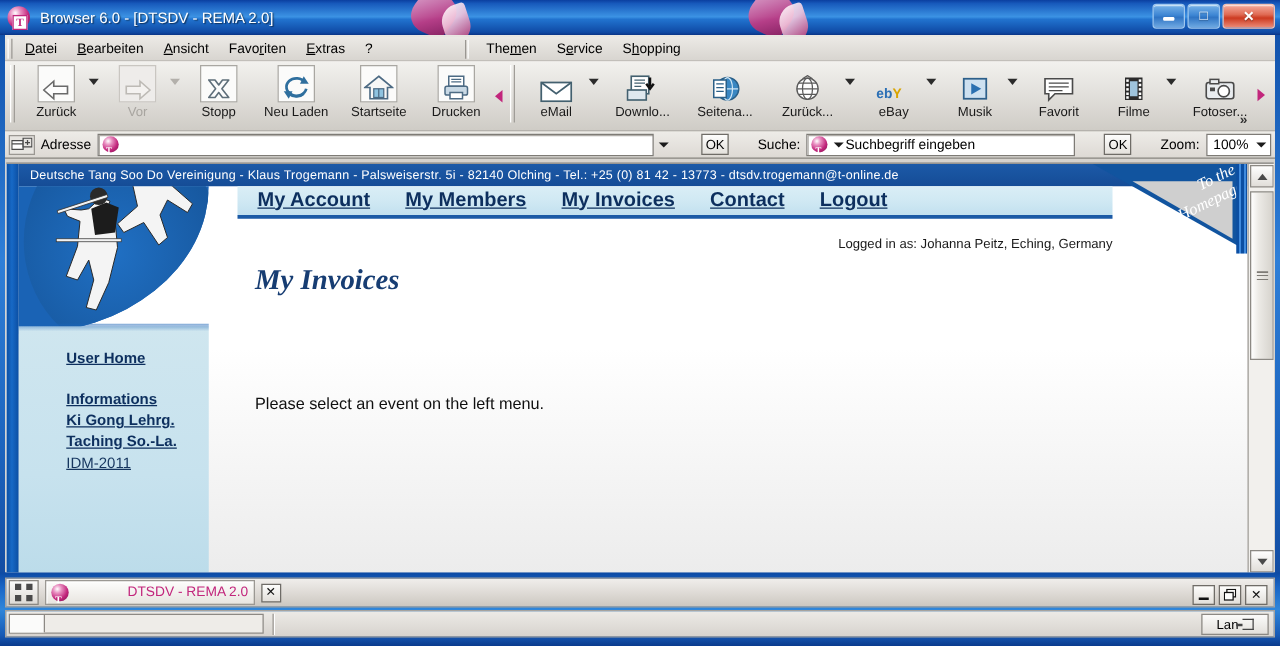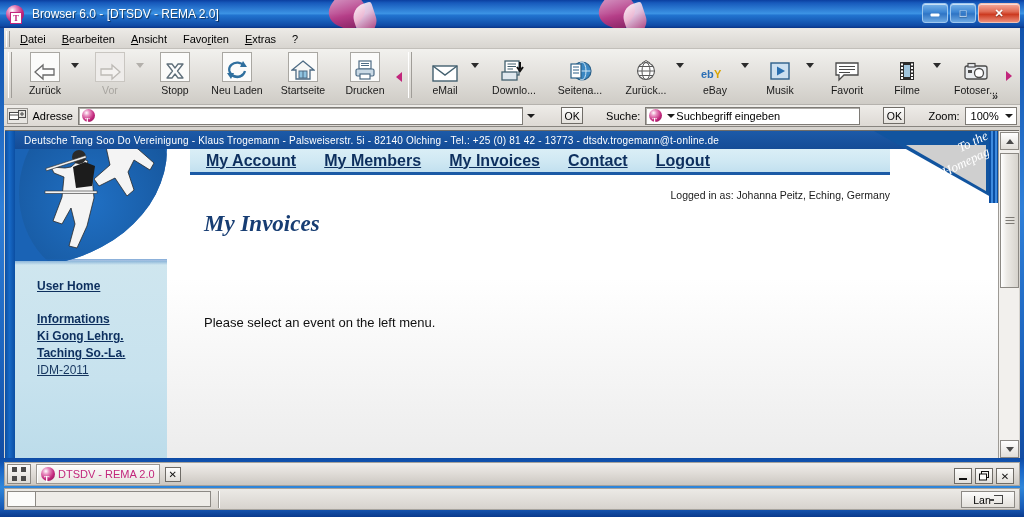--- a/index.html
+++ b/index.html
@@ -241,21 +241,21 @@
     position: absolute; left: 10px; top: 130px; width: 152px; height: 198px;
     background: linear-gradient(to bottom,#cfe6ef 0%,#c7e2ee 60%,#bcdcea 100%);
     padding: 18px 0 0 22px;
   }
   #sidebar::before{
     content:""; position:absolute; left:0; top:-2px; width:152px; height:6px;
     background: linear-gradient(to bottom, rgba(26,99,181,.55), rgba(26,99,181,0));
   }
   .side-link {
     display: block; font-size: 12px; font-weight: bold; color: #0d2f5e;
-    margin-bottom: 3px; white-space: nowrap;
+    margin-bottom: 3px; white-space: nowrap; margin-left: 16px;
   }
   .side-link.light { font-weight: normal; color:#16365f; }
   .side-gap { height: 16px; }
 
   
   #main { position: absolute; left: 185px; top: 18px; width: 700px; }
   #navbar {
     width: 700px; height: 26px;
     background: linear-gradient(to bottom,#daeef6 0%,#cfe8f3 55%,#c2e0ef 100%);
     border-bottom: 3px solid #1b5aa6;
@@ -321,21 +321,21 @@
     width: 14px; height: 14px;
     background:
       linear-gradient(#4a4a4a,#4a4a4a) 0 0/5px 5px no-repeat,
       linear-gradient(#4a4a4a,#4a4a4a) 9px 0/5px 5px no-repeat,
       linear-gradient(#4a4a4a,#4a4a4a) 0 9px/5px 5px no-repeat,
       linear-gradient(#4a4a4a,#4a4a4a) 9px 9px/5px 5px no-repeat;
   }
   #task-item {
     height: 20px; display:flex; align-items:center; padding: 0 4px;
     background: linear-gradient(to bottom,#fdfdfc,#e8e5e0);
-    border: 1px solid #9b9893; box-shadow: inset 1px 1px 0 #fff;
+    border: 1px solid #9b9893; box-shadow: inset 1px 1px 0 #fff; gap: 44px;
   }
   #task-item .ico {
     width: 14px; height: 14px; border-radius: 50%; margin-right: 3px; position: relative;
     background: radial-gradient(circle at 35% 30%, #ffffff 0%, #e88ec0 25%, #c2267c 60%, #7d0f4c 100%);
   }
   #task-item .ico::after{
     content:"T"; position:absolute; left:3px; bottom:-3px; font-size:8px; color:#fff;
     font-family:"Liberation Serif", serif; font-weight:bold;
   }
   #task-item .name { font-size: 11px; color:#c2267c; white-space: nowrap; }
@@ -403,20 +403,26 @@
   <div id="client">
 
     <div id="menubar">
       <div class="grip"></div>
       <div class="menu-item"><u>D</u>atei</div>
       <div class="menu-item"><u>B</u>earbeiten</div>
       <div class="menu-item"><u>A</u>nsicht</div>
       <div class="menu-item">Favo<u>r</u>iten</div>
       <div class="menu-item"><u>E</u>xtras</div>
       <div class="menu-item">?</div>
+      <div id="menu-right">
+        <div class="sep"></div>
+        <div class="menu-item">The<u>m</u>en</div>
+        <div class="menu-item">S<u>e</u>rvice</div>
+        <div class="menu-item">S<u>h</u>opping</div>
+      </div>
     </div>
 
     <div id="toolbar">
       <div class="vsep"></div>
 
       <div class="tb-group">
 
         <div class="tool">
           <div class="glyph">
             <svg width="22" height="18" viewBox="0 0 22 18">

